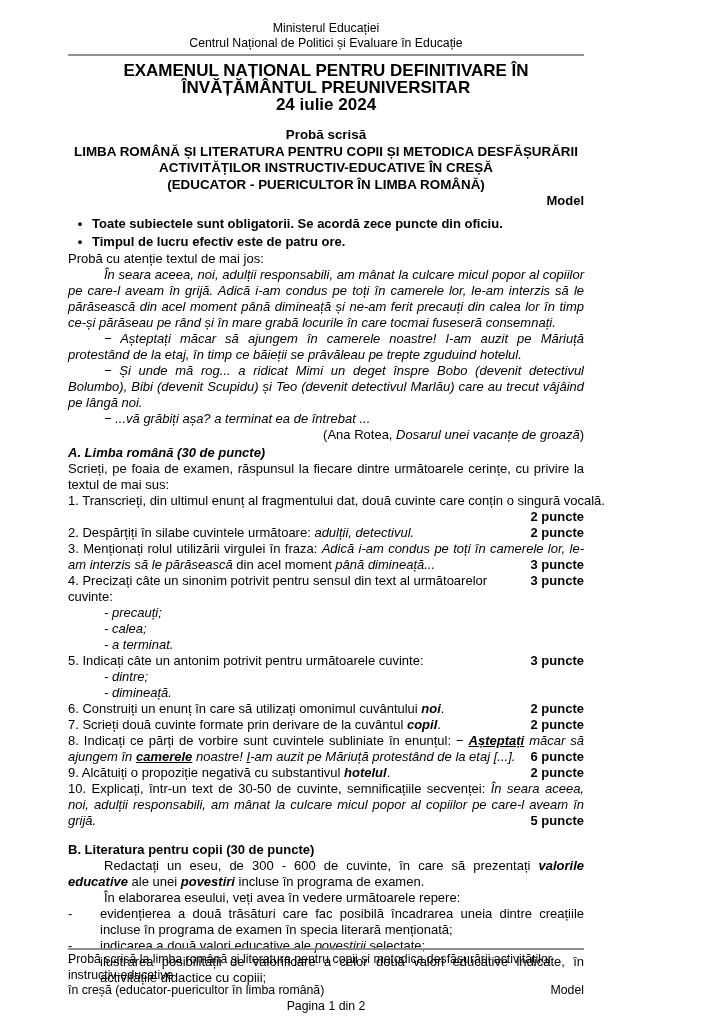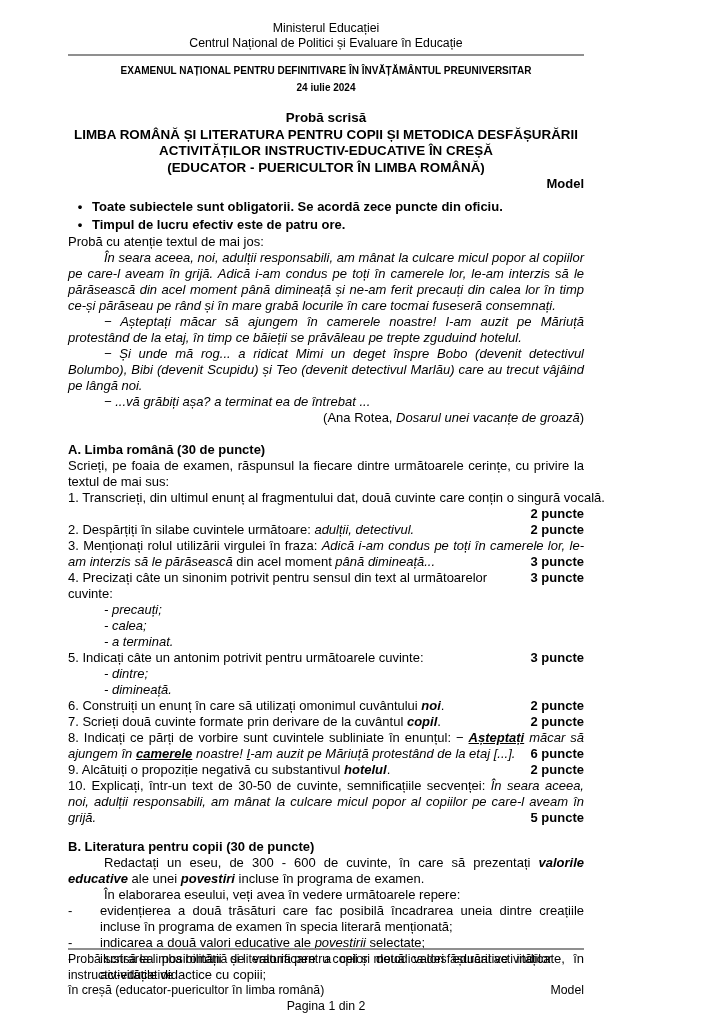--- a/index.html
+++ b/index.html
@@ -14,34 +14,34 @@
   .center{text-align:center;}
   .right{text-align:right;}
   .just{text-align:justify;}
   .b{font-weight:bold;}
   .i{font-style:italic;}
   .bi{font-weight:bold;font-style:italic;}
   .biu{font-weight:bold;font-style:italic;text-decoration:underline;}
   .iu{font-style:italic;text-decoration:underline;}
   .small{font-size:12.3px;line-height:15px;}
   .rule{border:none;border-top:2px solid #8f8f8f;margin:3px 0 6px 0;height:0;}
-  .title{font-size:10px;line-height:17px;font-weight:bold;}
+  .title{font-size:17px;line-height:17px;font-weight:bold;}
   .subtitle{font-size:13.4px;line-height:16.5px;font-weight:bold;}
   .gap6{height:6px;} .gap14{height:14px;}
   .note{display:flex;font-weight:bold;line-height:18px;}
   .note .dot{flex:0 0 24px;text-align:center;}
   .note .ntext{flex:1;}
   .subj-row{
     display:flex;justify-content:space-between;align-items:baseline;
     font-weight:bold;border-bottom:1.6px solid #000;
     margin-top:9px;padding-bottom:1px;
   }
   .quote{margin:0;font-style:italic;text-align:justify;text-indent:36px;}
   .indent{text-indent:36px;}
-  .secA-h{margin-top:16px;font-weight:bold;}
+  .secA-h{margin-top:2px;font-weight:bold;font-style:italic;}
   .secB-h{margin-top:13px;font-weight:bold;}
   .item{position:relative;}
   .flexline{display:flex;justify-content:space-between;align-items:baseline;}
   .pts{font-weight:bold;white-space:nowrap;padding-left:8px;}
   .pts-abs{position:absolute;right:0;bottom:0;font-weight:bold;}
   .ptsline{text-align:right;font-weight:bold;}
   .sub{margin-left:36px;font-style:italic;}
   .nowrap{white-space:nowrap;}
   .drow{display:flex;}
   .drow .dash{flex:0 0 32px;}

